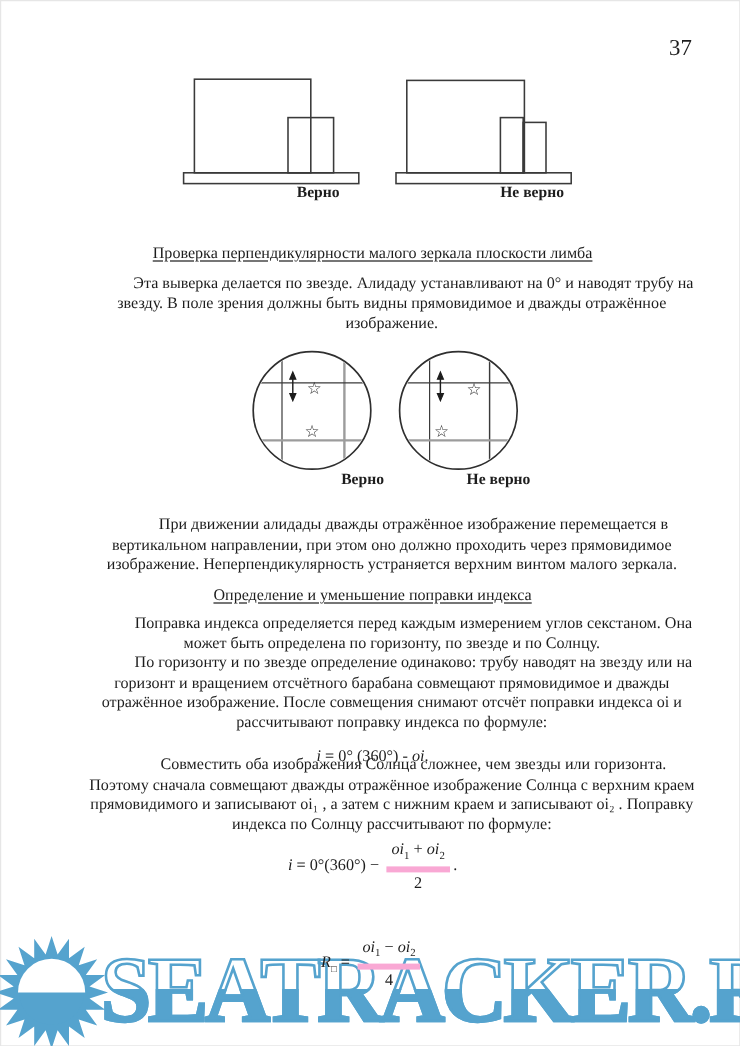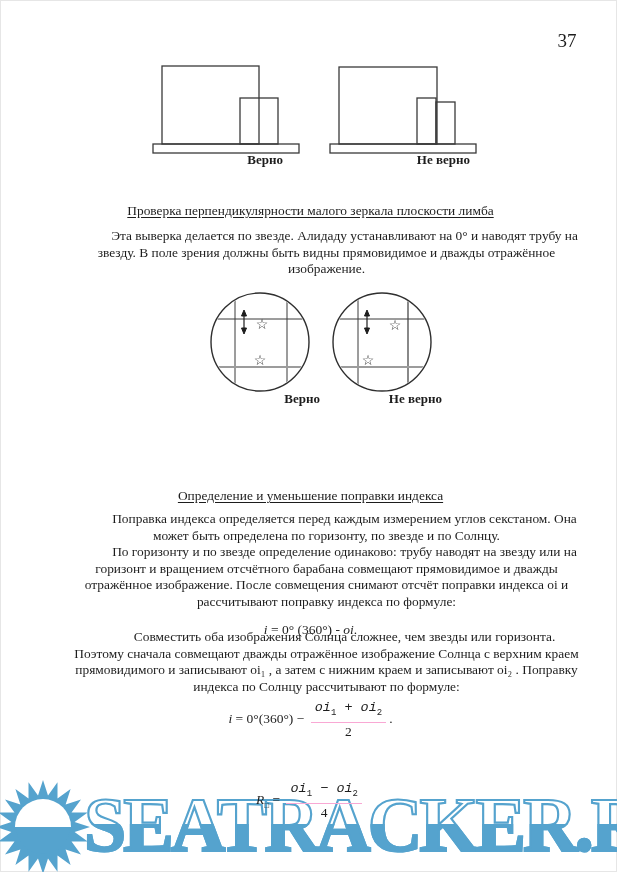--- a/index.html
+++ b/index.html
@@ -20,21 +20,21 @@
     text-decoration:underline;text-underline-offset:2px;
   }
   .fig-label{font-size:13px;font-weight:bold;text-align:right;width:120px;}
   .formula{
     left:42px;width:537px;text-align:center;font-size:13.5px;line-height:16px;
     font-style:normal;
   }
   .formula .v{font-style:italic;}
   .formula sub{font-size:9px;font-style:normal;}
   .frac{display:inline-block;vertical-align:middle;text-align:center;margin:0 3px;}
-  .frac .num{display:block;padding:0 4px 1px 4px;border-bottom:1px solid #f9a8d4;font-family:Liberation Mono, monospace;}
+  .frac .num{display:block;padding:0 4px 1px 4px;border-bottom:5px solid #f9a8d4;}
   .frac .den{display:block;padding-top:1px;}
   .r-sub{font-size:8px;vertical-align:sub;}
   svg{display:block;}
   .wm{z-index:1;}
   .wm-text{
     left:84px;top:786px;white-space:nowrap;
     font-family:"Liberation Serif","DejaVu Serif",serif;
     font-weight:bold;font-size:78px;line-height:78px;letter-spacing:-3px;
     background:linear-gradient(to bottom,#ffffff 0%,#ffffff 49%,#55a3ce 49%,#55a3ce 100%);
     -webkit-background-clip:text;background-clip:text;color:transparent;
@@ -116,20 +116,21 @@
         <polygon points="159.5,26 162,20 164.5,26"></polygon>
         <polygon points="159.5,38 162,44 164.5,38"></polygon>
       </g>
       <text x="190" y="35" font-size="14" fill="#333" text-anchor="middle" dominant-baseline="central" font-family="DejaVu Sans, sans-serif">☆</text>
       <text x="163" y="70" font-size="14" fill="#333" text-anchor="middle" dominant-baseline="central" font-family="DejaVu Sans, sans-serif">☆</text>
     </g>
   </svg>
   <div class="abs content fig-label" style="left:200px;top:391px;">Верно</div>
   <div class="abs content fig-label" style="left:322px;top:391px;">Не верно</div>
 
+  <div class="abs content para" style="top:429px;">При движении алидады дважды отражённое изображение перемещается в вертикальном направлении, при этом оно должно проходить через прямовидимое изображение. Неперпендикулярность устраняется верхним винтом малого зеркала.</div>
 
   <div class="abs content para" style="top:511px;">Поправка индекса определяется перед каждым измерением углов секстаном. Она может быть определена по горизонту, по звезде и по Солнцу.</div>
 
   <div class="abs content heading" style="top:487px;">Определение и уменьшение поправки индекса</div>
 
   <div class="abs content para" style="top:544px;">По горизонту и по звезде определение одинаково: трубу наводят на звезду или на горизонт и вращением отсчётного барабана совмещают прямовидимое и дважды отражённое изображение. После совмещения снимают отсчёт поправки индекса oi и рассчитывают поправку индекса по формуле:</div>
 
   <div class="abs content formula" style="top:622px;">
     <span class="v">i</span><span> = 0° (360°) - </span><span class="v">oi</span><span>.</span>
   </div>

